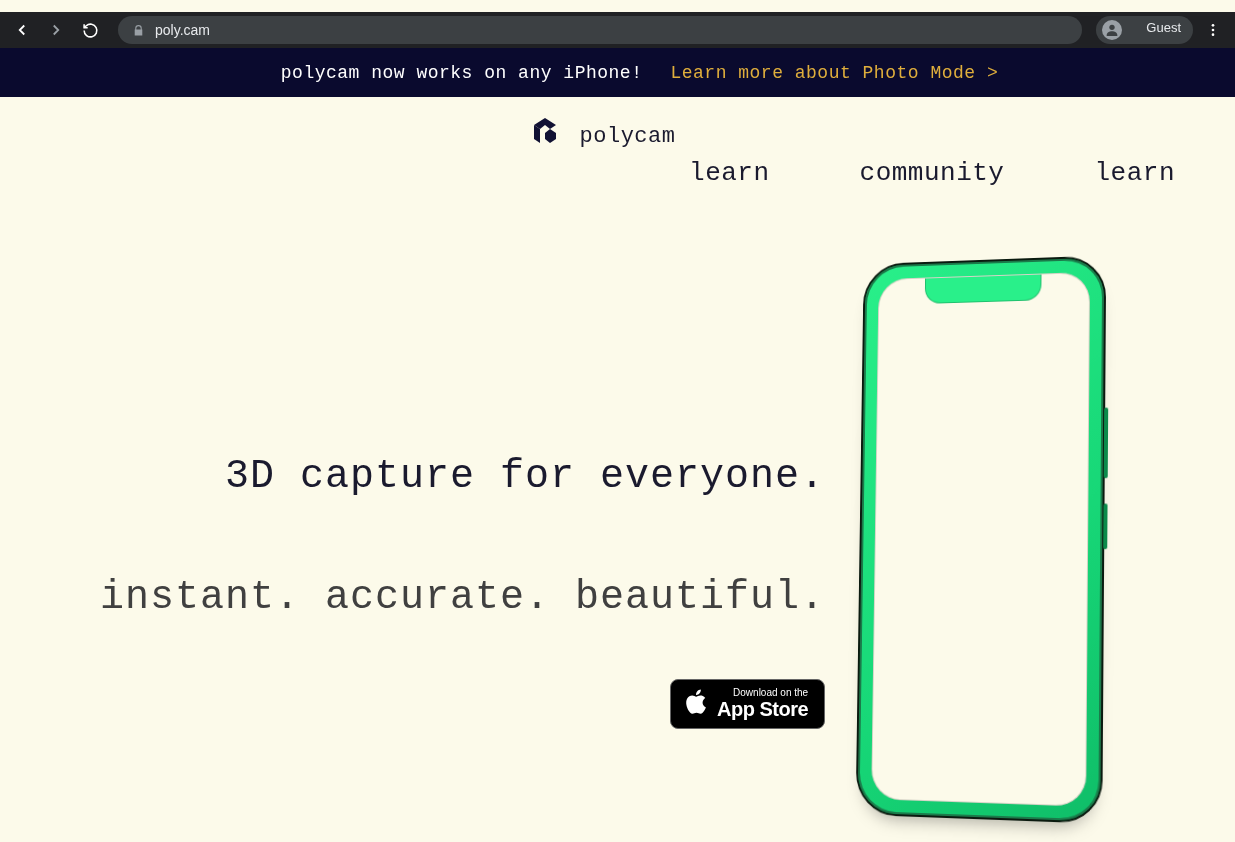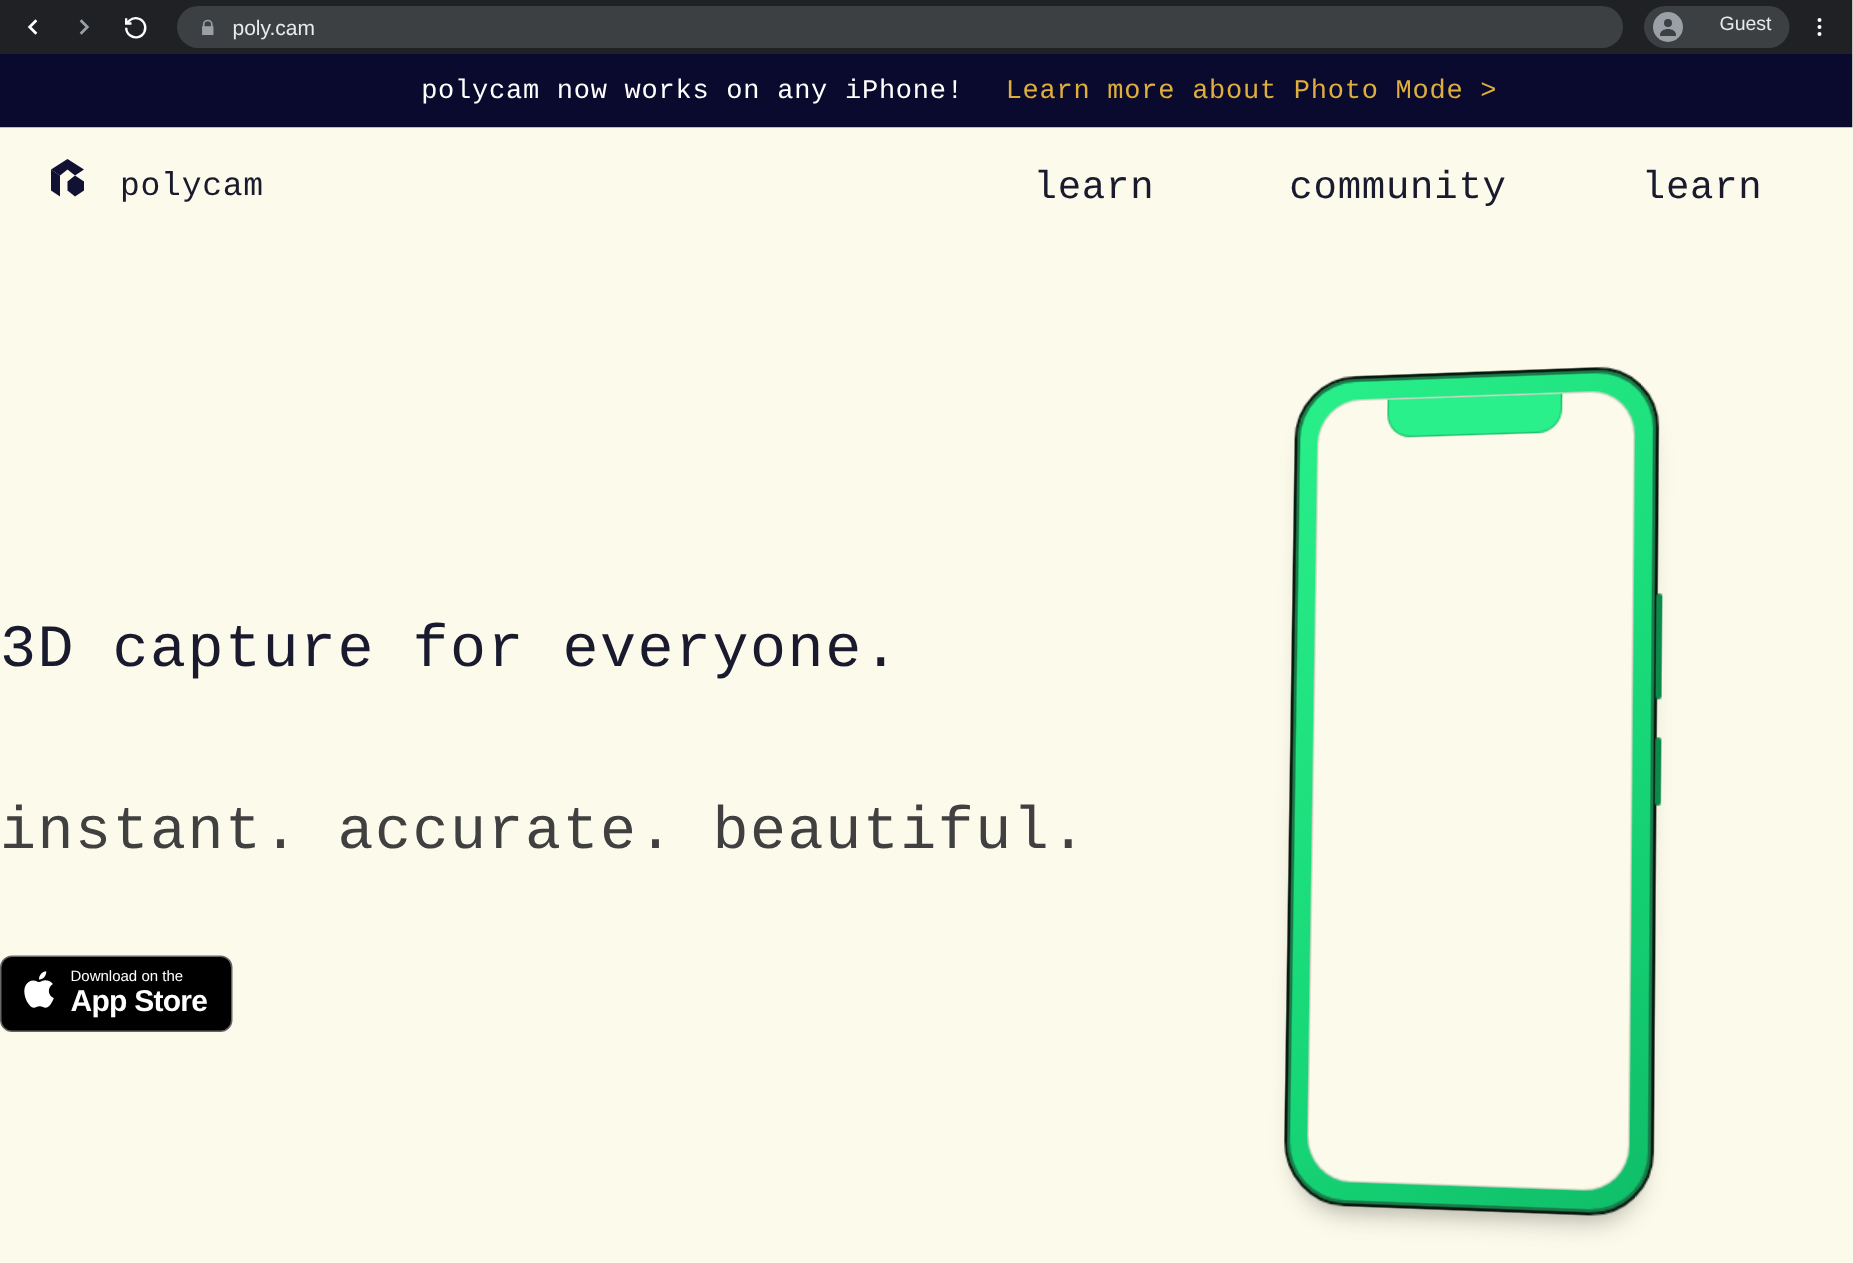--- a/index.html
+++ b/index.html
@@ -12,20 +12,21 @@
   }
 
   
   .browser-chrome {
     height: 36px;
     background: #202124;
     display: flex;
     align-items: center;
     padding: 0 8px;
     gap: 6px;
+    margin-top: 12px;
   }
   .nav-icon {
     width: 28px;
     height: 28px;
     display: flex;
     align-items: center;
     justify-content: center;
     color: #9aa0a6;
     border-radius: 50%;
   }
@@ -79,20 +80,21 @@
 
   
   .page {
     background: #fcfaea;
     position: relative;
   }
   .site-header {
     display: flex;
     align-items: center;
     padding: 18px 60px 18px 28px;
+    flex-direction: column;
   }
   .brand {
     display: flex;
     align-items: center;
     gap: 18px;
   }
   .brand-name {
     font-size: 22px;
     color: #1a1a2e;
     letter-spacing: 0.5px;
@@ -102,21 +104,23 @@
     display: flex;
     gap: 90px;
     font-size: 26px;
     color: #1a1a2e;
   }
   .nav-links span { cursor: pointer; letter-spacing: 0.5px; }
 
   
   .hero {
     display: flex;
+    padding-left: 100px;
     padding-top: 70px;
+    text-align: right;
   }
   .hero-text {
     flex: 0 0 700px;
   }
   .headline {
     font-size: 40px;
     color: #1a1a2e;
     letter-spacing: 1px;
     line-height: 1.3;
     padding-top: 175px;

